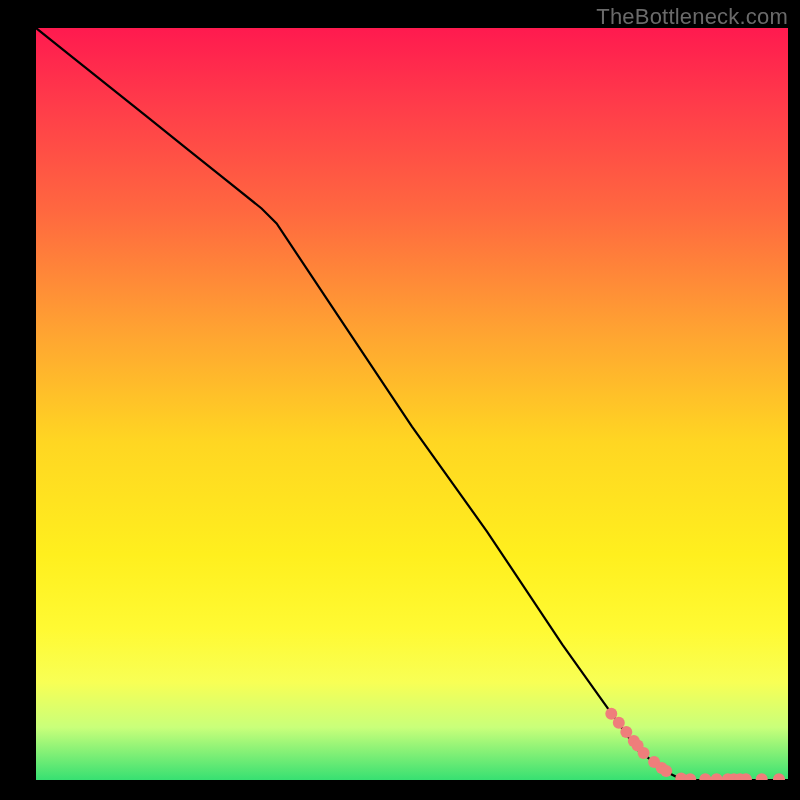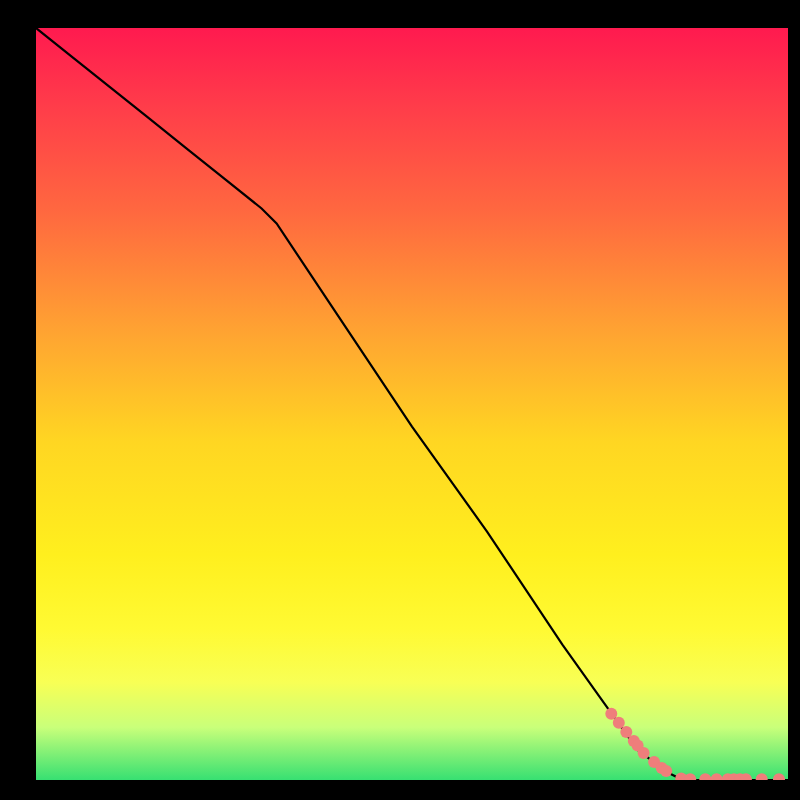--- a/index.html
+++ b/index.html
@@ -63,20 +63,21 @@
   }
   .marker {
     fill: #ef7e7b;
     stroke: none;
   }
 </style>
 </head>
 <body>
 
 <div class="frame">
+  <div class="watermark">TheBottleneck.com</div>
 
   <div class="plot-area"></div>
 
   <svg class="overlay" viewBox="0 0 752 752" preserveAspectRatio="none">
     <path class="curve" d="M0.0 0.0 L37.6 30.1 L75.2 60.2 L112.8 90.2 L150.4 120.3 L188.0 150.4 L225.6 180.5 L240.6 195.5 L300.8 285.8 L376.0 398.6 L451.2 503.8 L526.4 616.6 L564.0 669.3 L601.6 721.9 L631.7 744.5 L646.7 752.0 L676.8 752.0 L714.4 752.0 L752.0 752.0"></path>
     <g>
         <circle cx="575.3" cy="685.8" r="6" class="marker"></circle>
         <circle cx="582.8" cy="694.8" r="6" class="marker"></circle>
         <circle cx="590.3" cy="703.9" r="6" class="marker"></circle>
         <circle cx="597.8" cy="712.9" r="6" class="marker"></circle>

